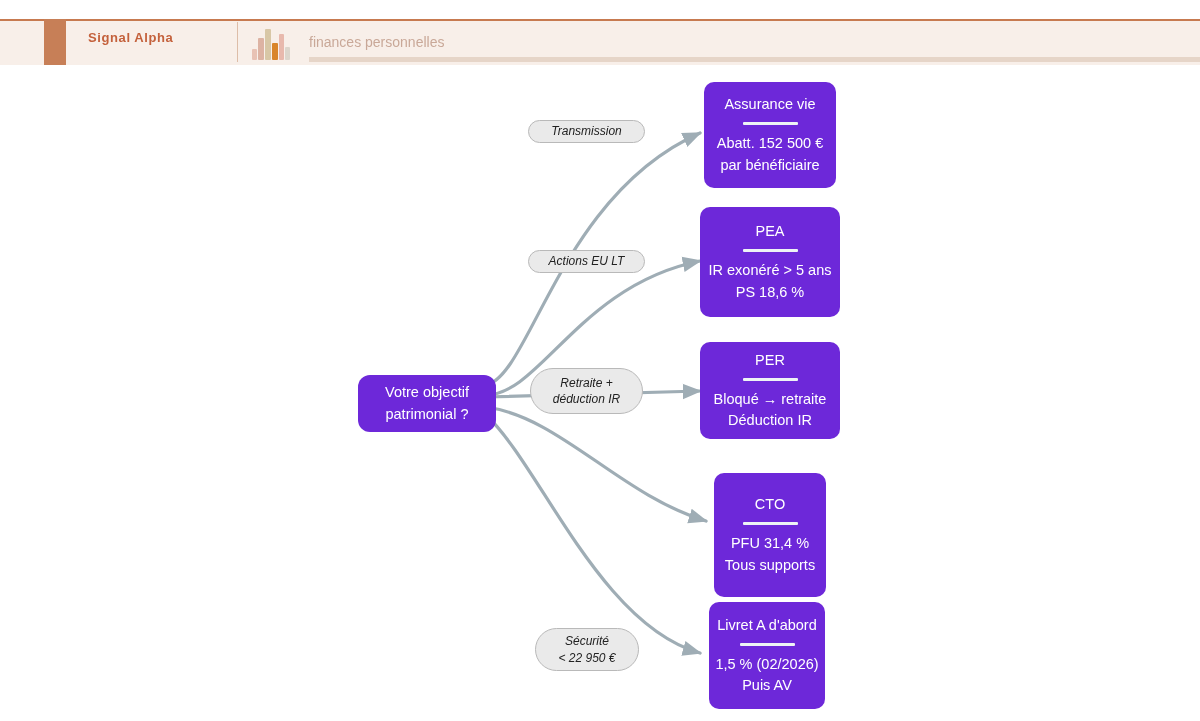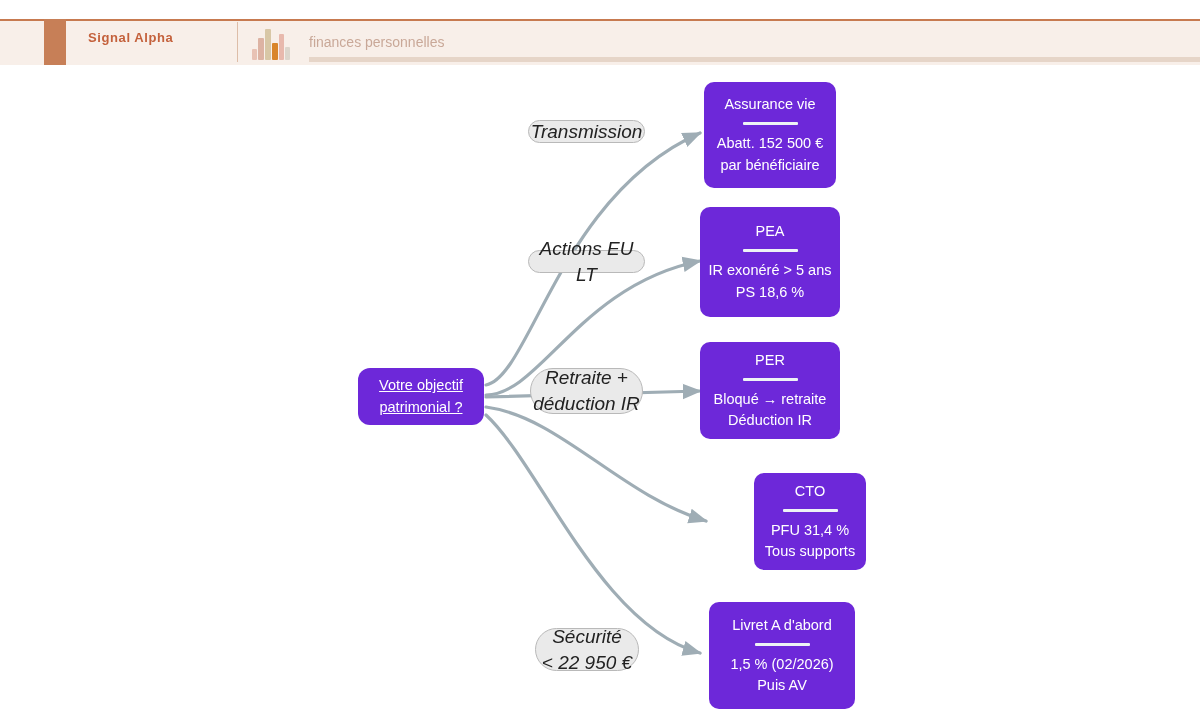--- a/index.html
+++ b/index.html
@@ -122,37 +122,36 @@
     background: #eef3f5;
     margin: 7px 0 8px 0;
     border-radius: 1px;
   }
   .node .body {
     font-size: 14.5px;
     line-height: 1.45;
   }
   #node-root {
     left: 358px;
-    top: 303px;
-    width: 126px;
+    top: 310px;
+    width: 138px;
     height: 57px;
     border-radius: 12px;
     line-height: 1.5;
-    text-decoration: underline;
   }
 
   .edge-label {
     position: absolute;
     box-sizing: border-box;
     background: #eaeaea;
     border: 1px solid #b9b9b9;
     border-radius: 999px;
     color: #222222;
     font-style: italic;
-    font-size: 19px;
+    font-size: 12px;
     line-height: 1.35;
     display: flex;
     align-items: center;
     justify-content: center;
     text-align: center;
     white-space: pre-line;
   }
 </style>
 </head>
 <body>
@@ -208,28 +207,28 @@
 PS 18,6 %</span>
   </div>
 
   <div class="node" style="left:700px; top:277px; width:140px; height:97px;">
     <span class="title">PER</span>
     <span class="rule"></span>
     <span class="body" style="white-space: pre-line;">Bloqué → retraite
 Déduction IR</span>
   </div>
 
-  <div class="node" style="left:754px; top:408px; width:112px; height:97px;">
+  <div class="node" style="left:714px; top:408px; width:112px; height:124px;">
     <span class="title">CTO</span>
     <span class="rule"></span>
     <span class="body" style="white-space: pre-line;">PFU 31,4 %
 Tous supports</span>
   </div>
 
-  <div class="node" style="left:709px; top:537px; width:146px; height:107px;">
+  <div class="node" style="left:709px; top:537px; width:116px; height:107px;">
     <span class="title">Livret A d'abord</span>
     <span class="rule"></span>
     <span class="body" style="white-space: pre-line;">1,5 % (02/2026)
 Puis AV</span>
   </div>
 
   <div class="edge-label" style="left:528px; top:55px; width:117px; height:23px;">Transmission</div>
 
   <div class="edge-label" style="left:528px; top:185px; width:117px; height:23px;">Actions EU LT</div>
 

